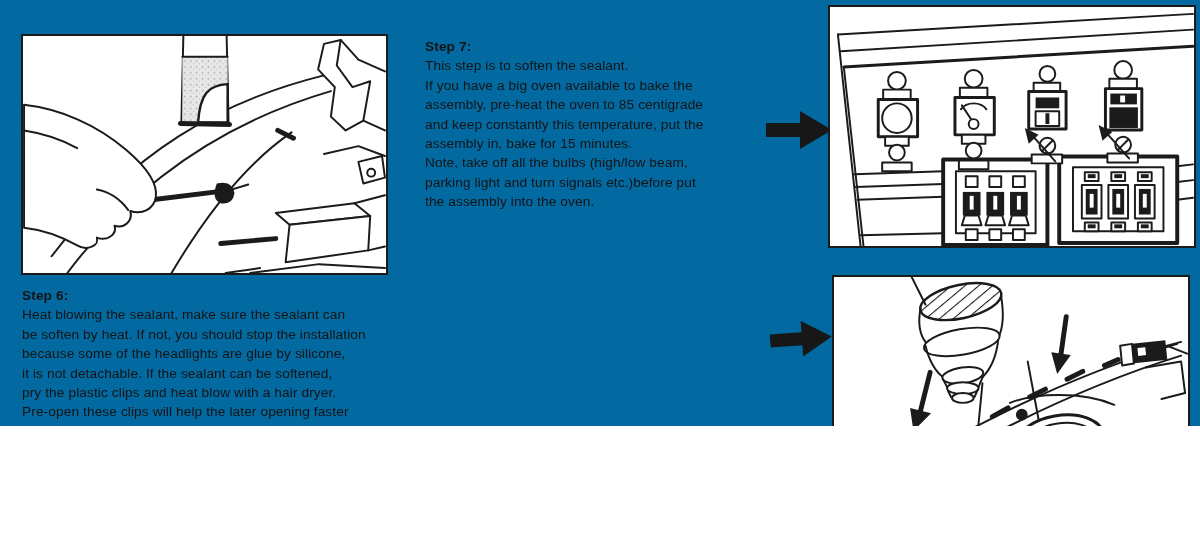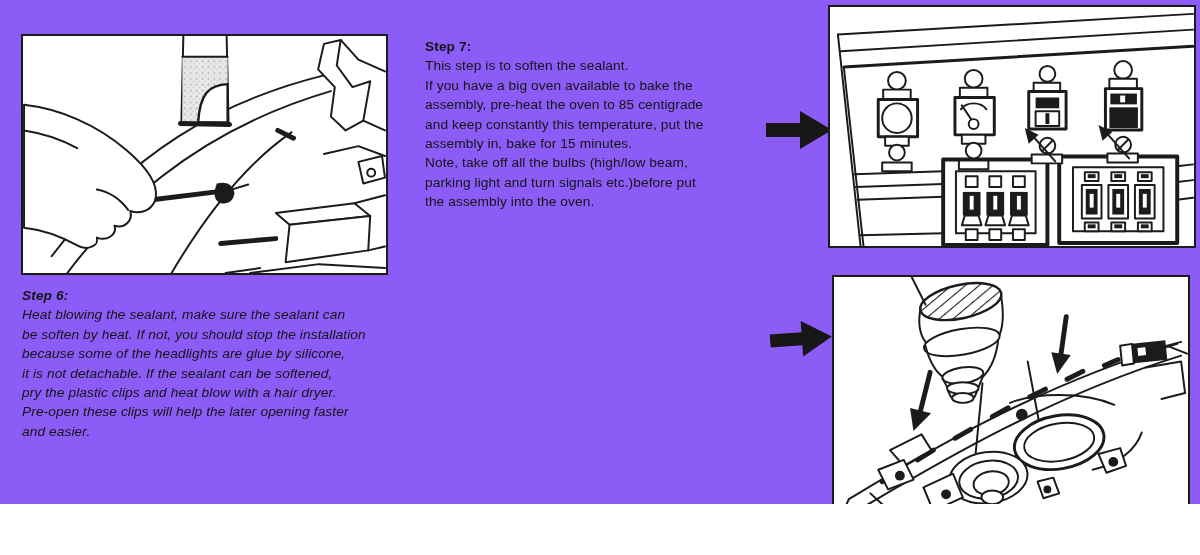--- a/index.html
+++ b/index.html
@@ -1,18 +1,18 @@
 <!DOCTYPE html>
 <html><head>
 <meta charset="utf-8">
 <style>
   html,body{margin:0;padding:0;background:#ffffff;}
   #page{
-    position:relative;width:1200px;height:504px;overflow:hidden;
-    background:#8b5cf6;color:#161616;
+    position:relative;width:1200px;height:426px;overflow:hidden;
+    background:#0369a1;color:#161616;
     font-family:"Liberation Sans","DejaVu Sans",sans-serif;
   }
   .textblock{position:absolute;font-size:13.7px;line-height:19.4px;letter-spacing:0.1px;color:#141414;}
   .textblock .heading{font-weight:bold;white-space:pre-line;}
   .textblock .body{white-space:pre-line;}
   .fig{position:absolute;border:2.5px solid #1b1b1b;background:#fff;box-sizing:border-box;}
   .fig svg{display:block;width:100%;height:100%;}
   .flowarrow{position:absolute;}
   .ink{stroke:#1b1b1b;fill:none;stroke-width:2;stroke-linecap:round;stroke-linejoin:round;}
   .inkfill{fill:#1b1b1b;stroke:none;}
@@ -78,21 +78,21 @@
     <div class="body">This step is to soften the sealant.
 If you have a big oven available to bake the
 assembly, pre-heat the oven to 85 centigrade
 and keep constantly this temperature, put the
 assembly in, bake for 15 minutes.
 Note, take off all the bulbs (high/low beam,
 parking light and turn signals etc.)before put
 the assembly into the oven.</div>
   </div>
 
-  <div class="textblock" style="left:22px;top:286px;width:402px;font-style:italic;">
+  <div class="textblock" style="left:22px;top:286px;width:402px;">
     <div class="heading">Step 6:</div>
     <div class="body">Heat blowing the sealant, make sure the sealant can
 be soften by heat. If not, you should stop the installation
 because some of the headlights are glue by silicone,
 it is not detachable. If the sealant can be softened,
 pry the plastic clips and heat blow with a hair dryer.
 Pre-open these clips will help the later opening faster
 and easier.</div>
   </div>
 

